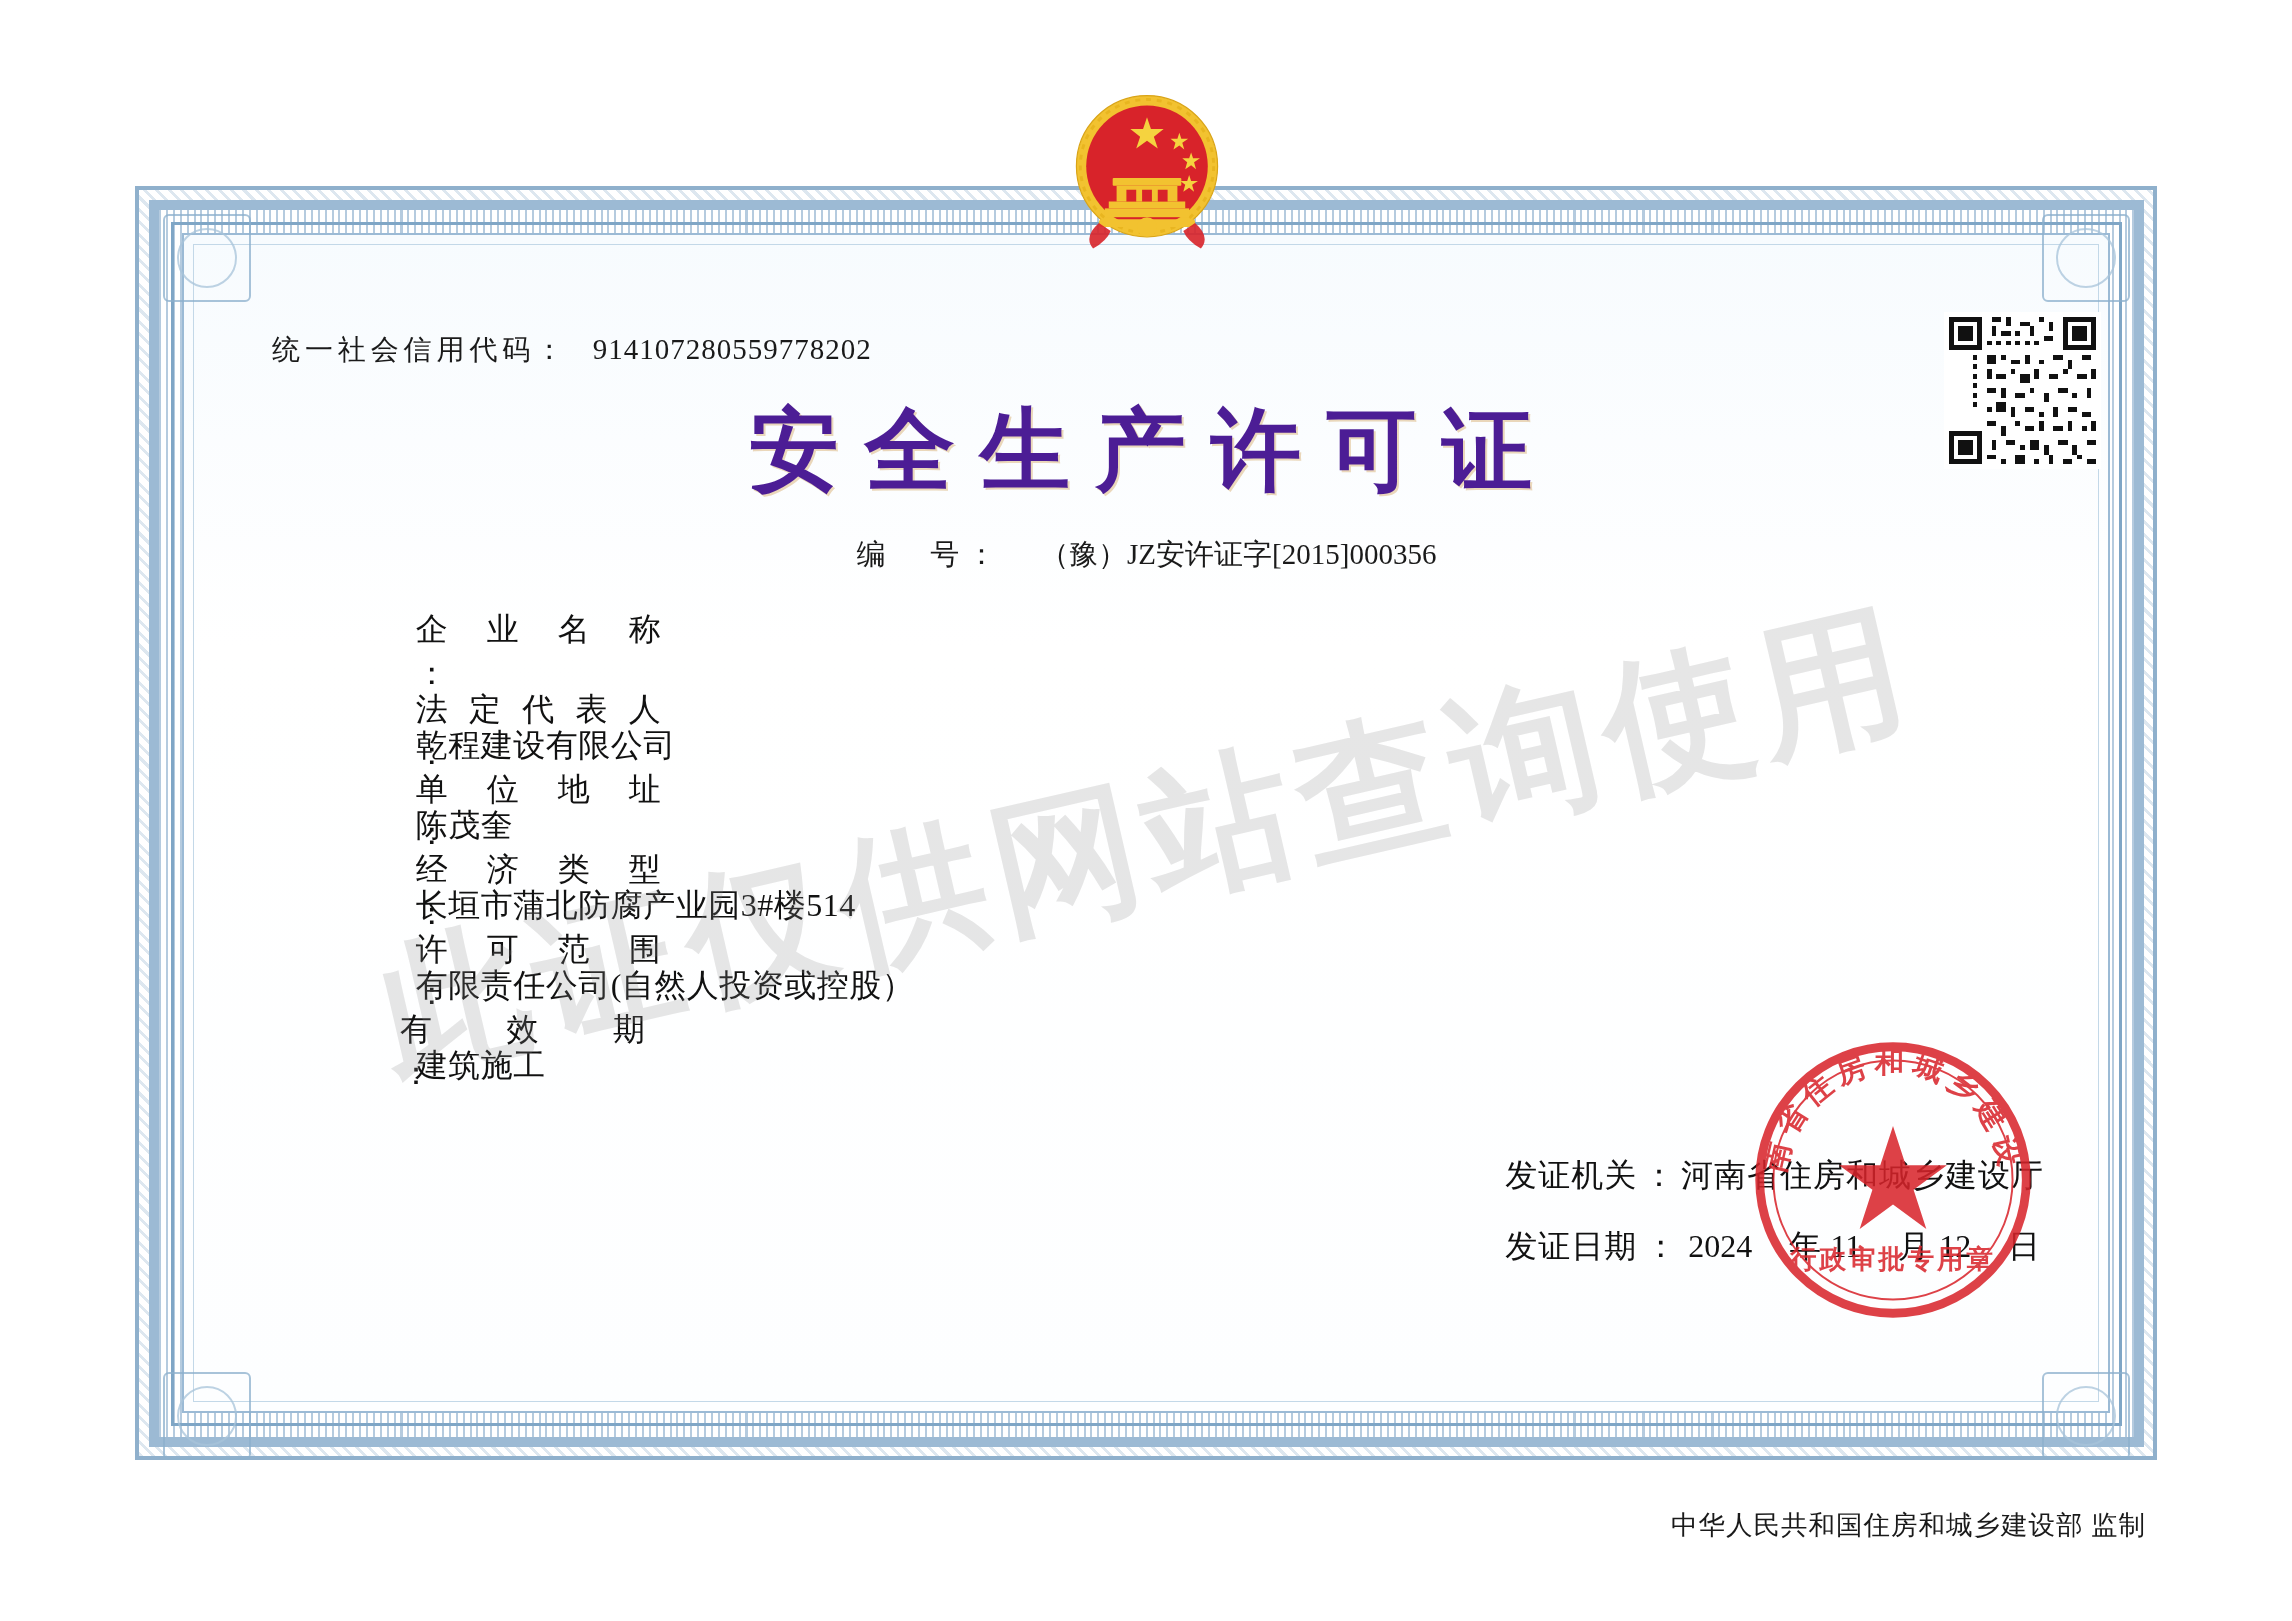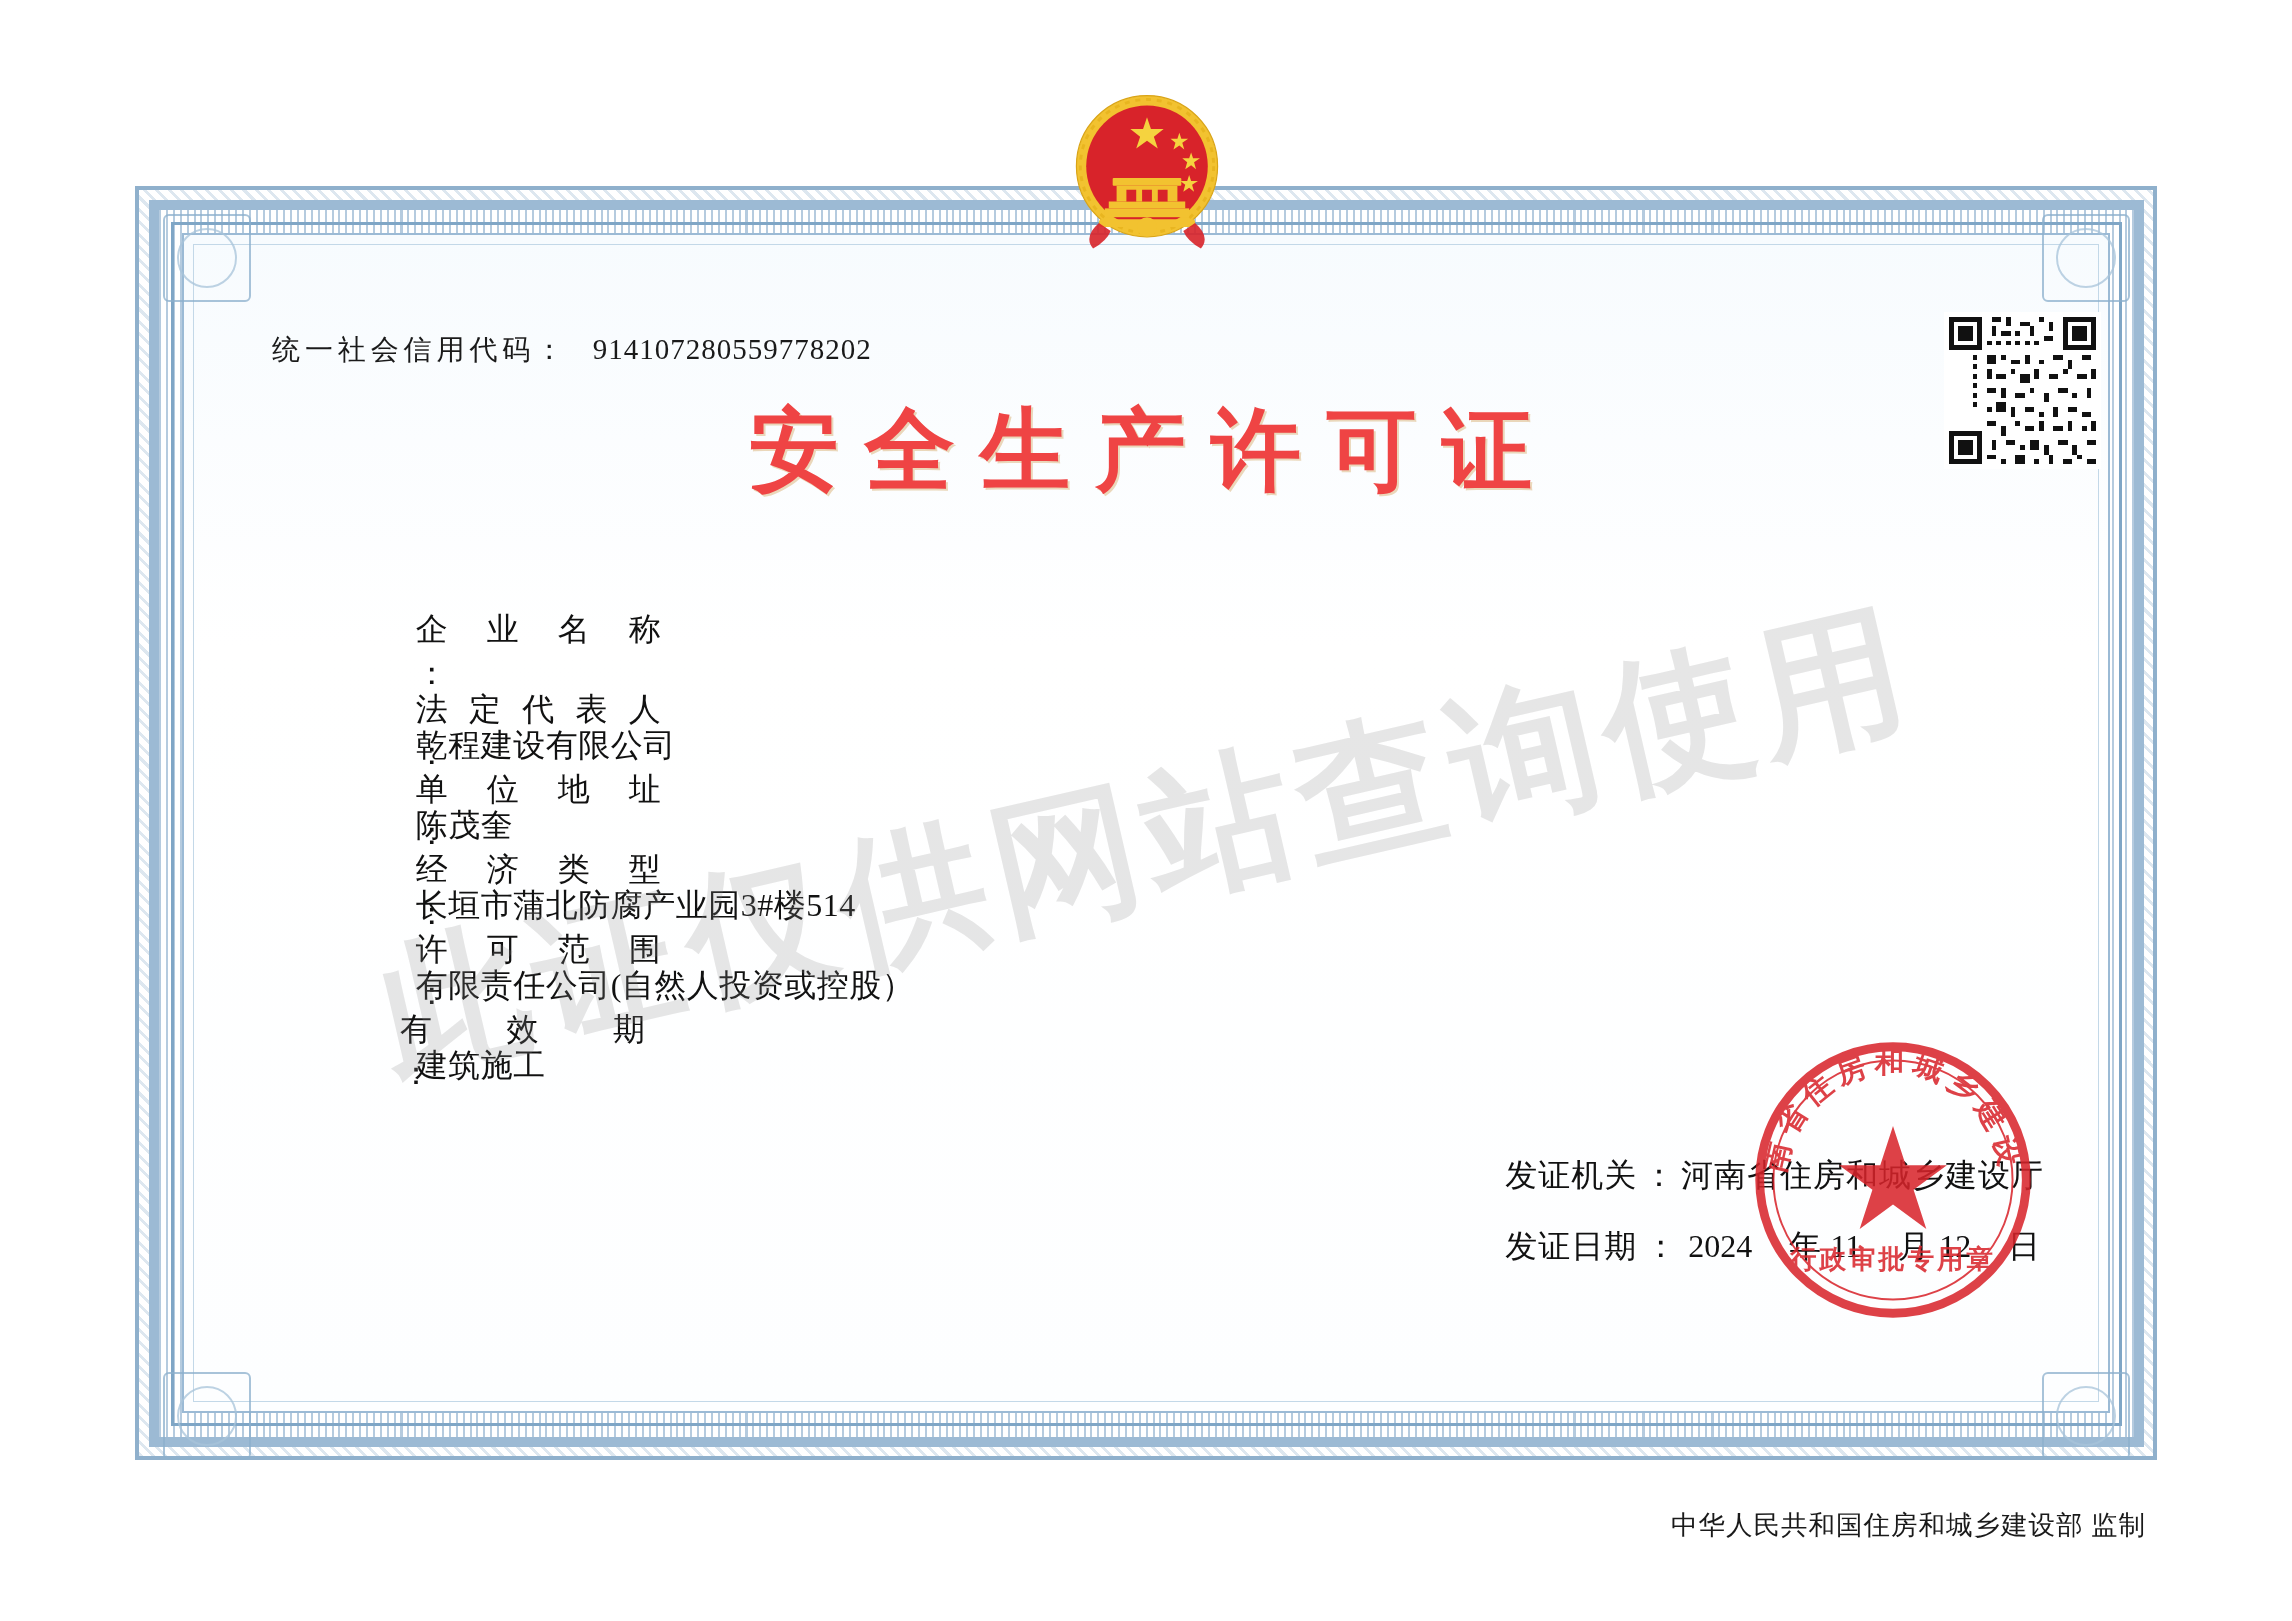--- a/index.html
+++ b/index.html
@@ -149,21 +149,21 @@
     position: absolute;
     left: 0;
     right: 12px;
     top: 390px;
     text-align: center;
     font-family: "DejaVu Sans", "Liberation Sans", sans-serif;
     font-weight: bold;
     font-size: 90px;
     letter-spacing: 25.5px;
     text-indent: 25.5px;
-    color: #ef4444;
+    color: #4c1d95;
     text-shadow: 2px 2px 0 rgba(190,120,10,0.28);
     z-index: 5;
   }
 
   .serial-line {
     position: absolute;
     left: 0;
     right: 0;
     top: 535px;
     text-align: center;
@@ -434,20 +434,24 @@
     </svg>
   </div>
 
   <div class="credit-line">
     <span class="label">统一社会信用代码：</span>
     <span class="value">914107280559778202</span>
   </div>
 
   <div class="main-title">安全生产许可证</div>
 
+  <div class="serial-line">
+    <span class="label">编　号：</span>
+    <span class="value">（豫）JZ安许证字[2015]000356</span>
+  </div>
 
   <div class="fields">
 
     <div class="field-row">
       <span class="field-label">企业名称</span>
       <span class="field-colon">：</span>
       <span class="field-value">乾程建设有限公司</span>
     </div>
 
     <div class="field-row">

